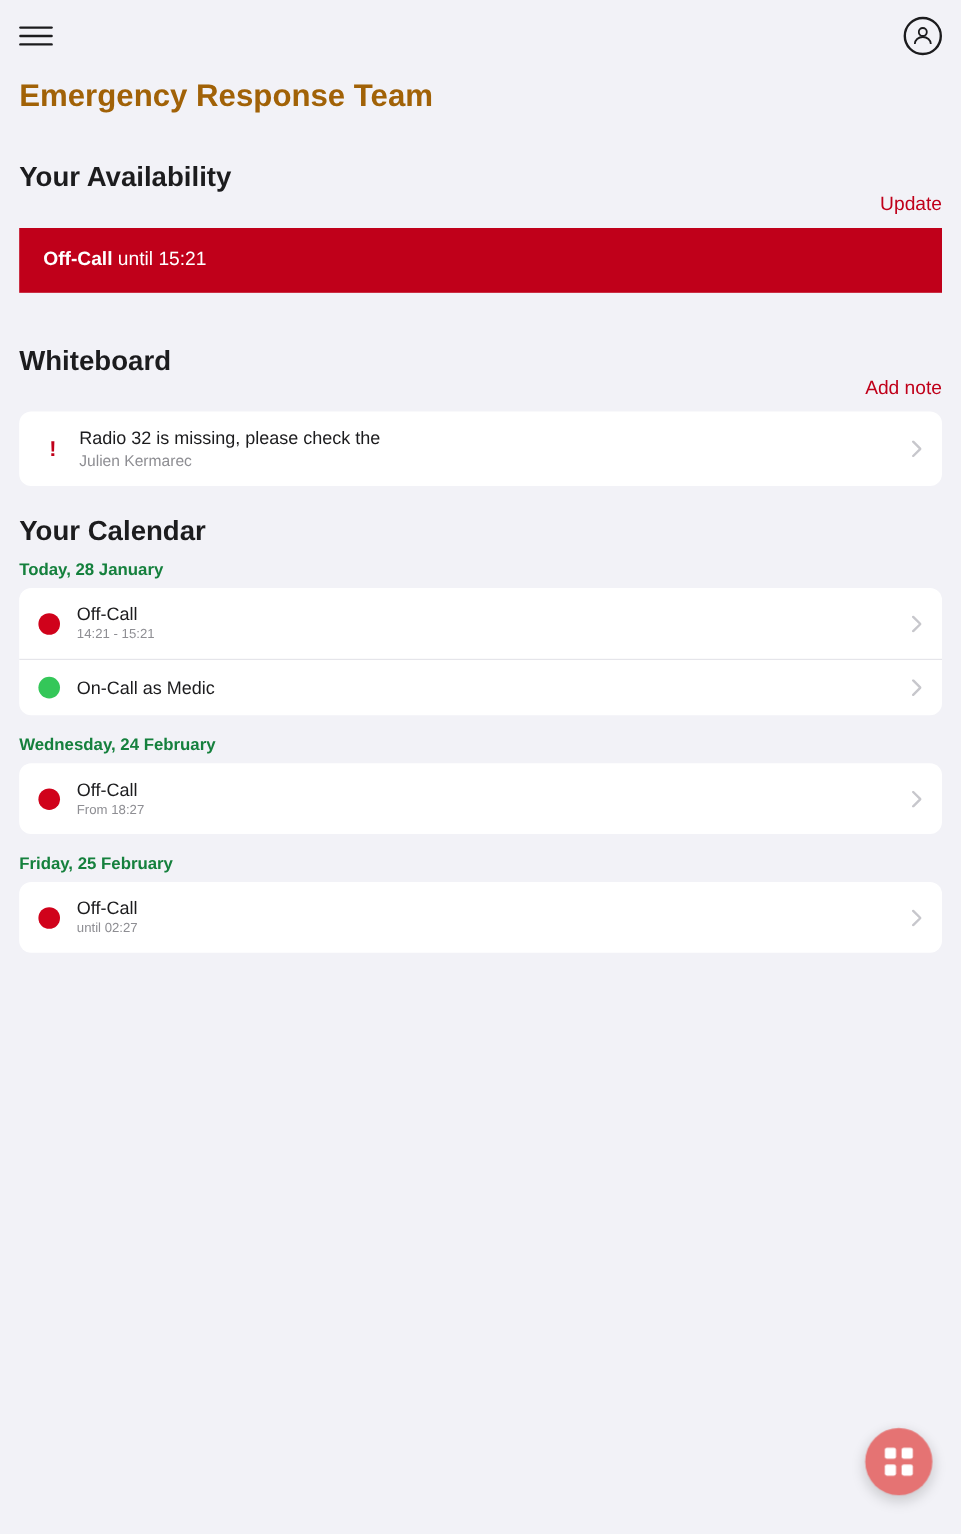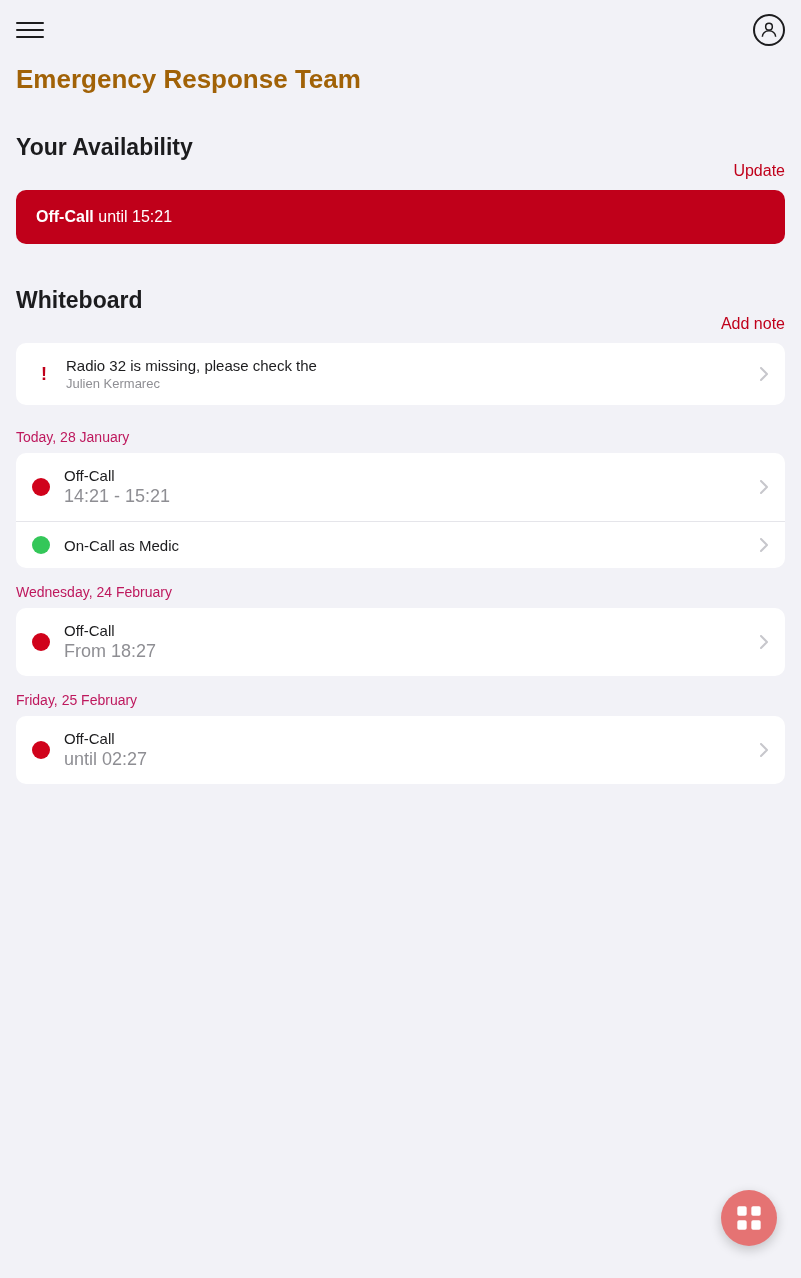--- a/index.html
+++ b/index.html
@@ -80,21 +80,21 @@
       font-size: 16px;
       color: #c0001a;
       cursor: pointer;
       margin-top: 47px;
     }
 
     
     .availability-banner {
       background: #c0001a;
       margin: 0 16px;
-      border-radius: 10px;
+      border-radius: 0;
       padding: 18px 20px;
       color: white;
       font-size: 16px;
     }
 
     .availability-banner .status-label {
       font-weight: 700;
     }
 
     .availability-banner .status-time {
@@ -156,23 +156,23 @@
       align-items: center;
       justify-content: center;
       color: #c7c7cc;
       font-size: 16px;
       flex-shrink: 0;
     }
 
     
     .date-label {
       font-size: 14px;
-      color: #be185d;
+      color: #15803d;
       padding: 0 16px 8px 16px;
-      font-weight: 400;
+      font-weight: 700;
     }
 
     .calendar-card {
       background: #ffffff;
       margin: 0 16px;
       border-radius: 10px;
       overflow: hidden;
       margin-bottom: 16px;
     }
 
@@ -202,21 +202,21 @@
       flex: 1;
     }
 
     .calendar-event-name {
       font-size: 15px;
       color: #1c1c1e;
       font-weight: 400;
     }
 
     .calendar-event-time {
-      font-size: 18px;
+      font-size: 11px;
       color: #8e8e93;
       margin-top: 2px;
     }
 
     
     .fab {
       position: fixed;
       bottom: 32px;
       right: 24px;
       width: 56px;
@@ -279,20 +279,23 @@
       <div class="chevron-icon">
         <svg viewBox="0 0 8 14" fill="none" stroke="#c7c7cc" stroke-width="2" stroke-linecap="round" stroke-linejoin="round" width="8" height="14">
           <path d="M1 1l6 6-6 6"></path>
         </svg>
       </div>
     </div>
   </div>
 </div>
 
 <div class="section">
+  <div class="section-header">
+    <span class="section-title">Your Calendar</span>
+  </div>
 
   <div class="date-label">Today, 28 January</div>
   <div class="calendar-card">
     <div class="calendar-item">
       <div class="status-dot dot-red"></div>
       <div class="calendar-text-group">
         <div class="calendar-event-name">Off-Call</div>
         <div class="calendar-event-time">14:21 - 15:21</div>
       </div>
       <div class="chevron-icon">

